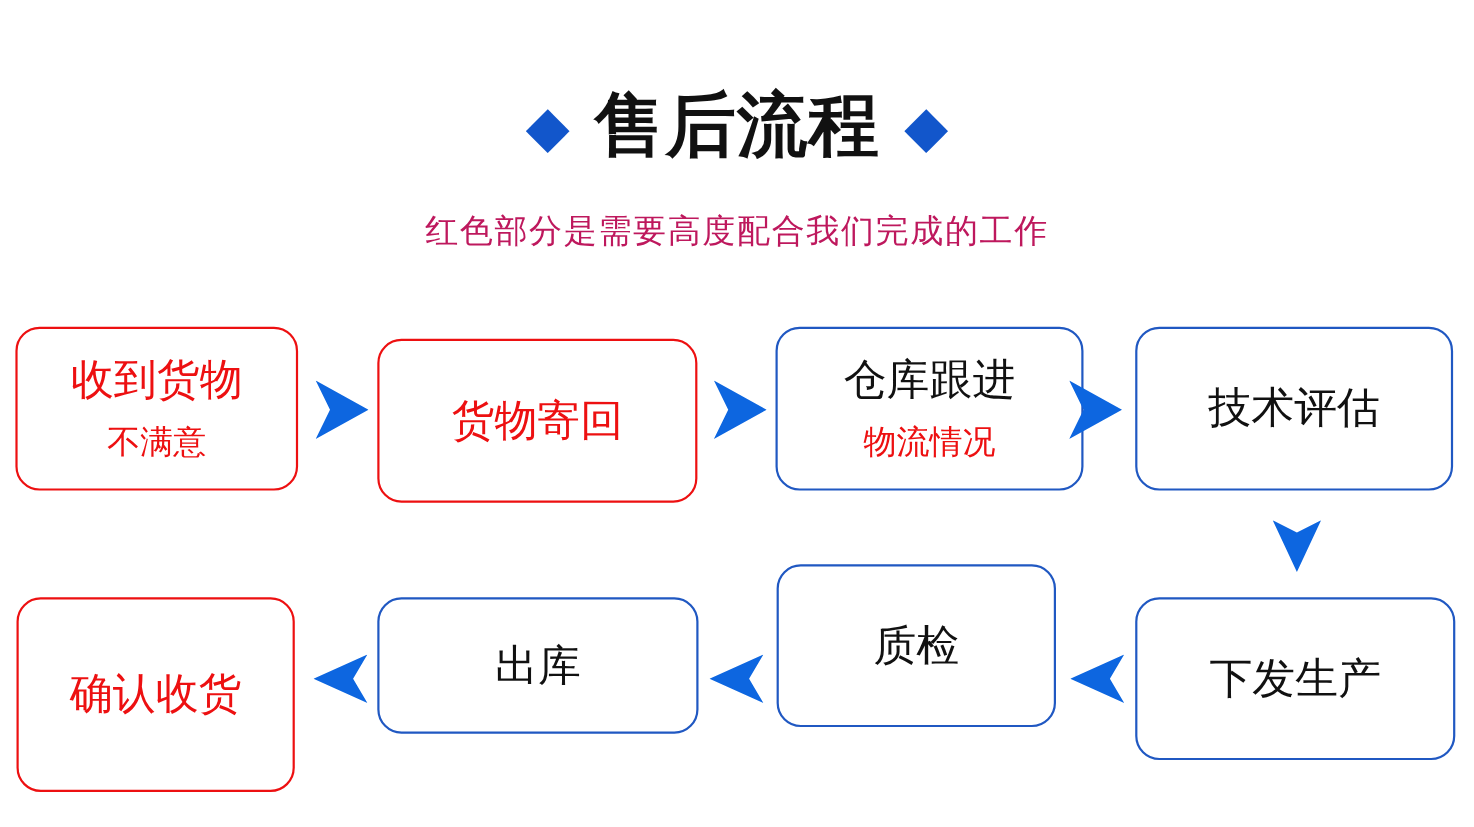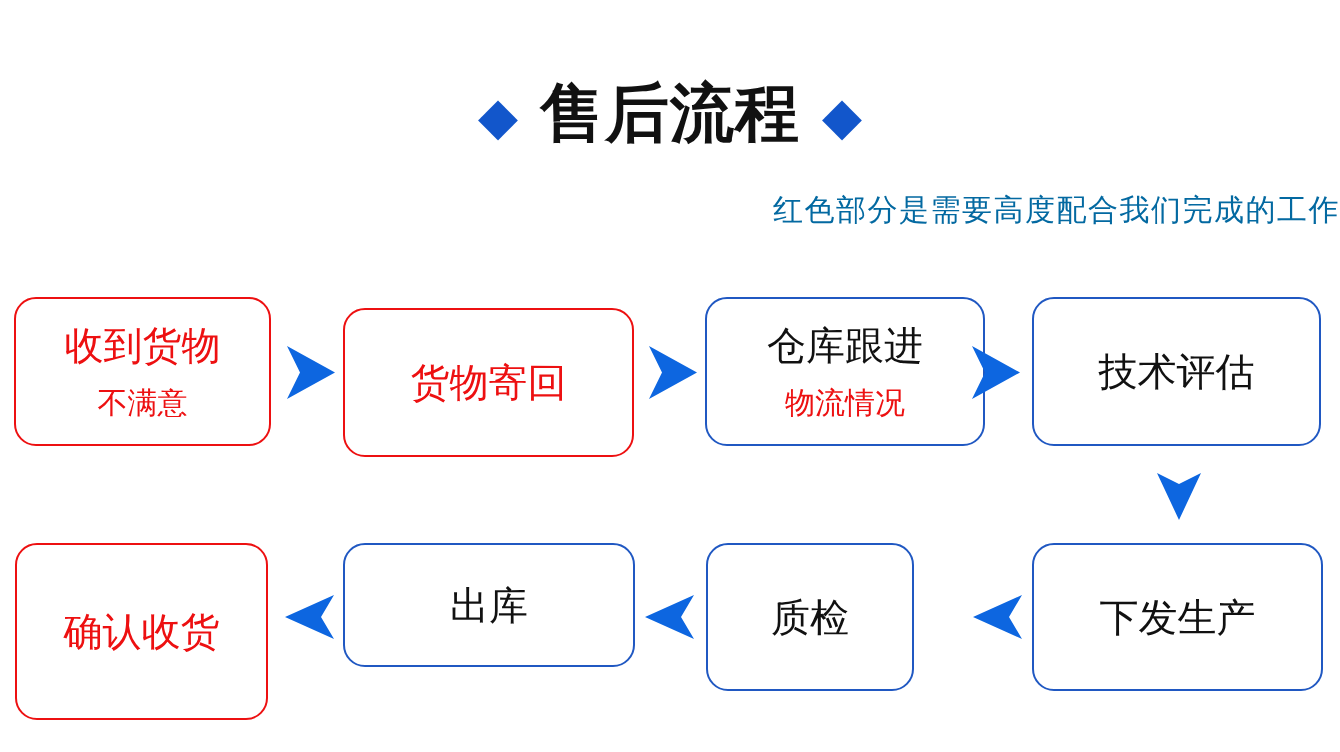--- a/index.html
+++ b/index.html
@@ -38,24 +38,24 @@
     font-size: 52px;
     line-height: 1;
     color: #1256cb;
     margin-top: 6px;
   }
   .subtitle {
     position: absolute;
     top: 190px;
     left: 0;
     width: 100%;
-    text-align: right;
+    text-align: center;
     font-size: 30px;
     letter-spacing: 1.5px;
-    color: #0369a1;
+    color: #be185d;
     white-space: nowrap;
   }
   
   .box {
     position: absolute;
     box-sizing: border-box;
     border-radius: 22px;
     background: #ffffff;
     display: flex;
     flex-direction: column;
@@ -132,21 +132,21 @@
   </svg>
 
   <div class="box red-border" style="left:15px; top:543px; width:253px; height:177px;">
     <div class="box-label red-text">确认收货</div>
   </div>
 
   <div class="box blue-border" style="left:343px; top:543px; width:292px; height:124px;">
     <div class="box-label black-text">出库</div>
   </div>
 
-  <div class="box blue-border" style="left:706px; top:543px; width:208px; height:148px;align-items:center;">
+  <div class="box blue-border" style="left:706px; top:513px; width:254px; height:148px;align-items:center;">
     <div class="box-label black-text">质检</div>
   </div>
 
   <div class="box blue-border" style="left:1032px; top:543px; width:291px; height:148px;">
     <div class="box-label black-text">下发生产</div>
   </div>
 
   <svg class="arrow" style="left:973px; top:595px;" width="49" height="44" viewBox="0 0 49 44">
     <polygon points="49,0 0,22 49,44 36,22"></polygon>
   </svg>

